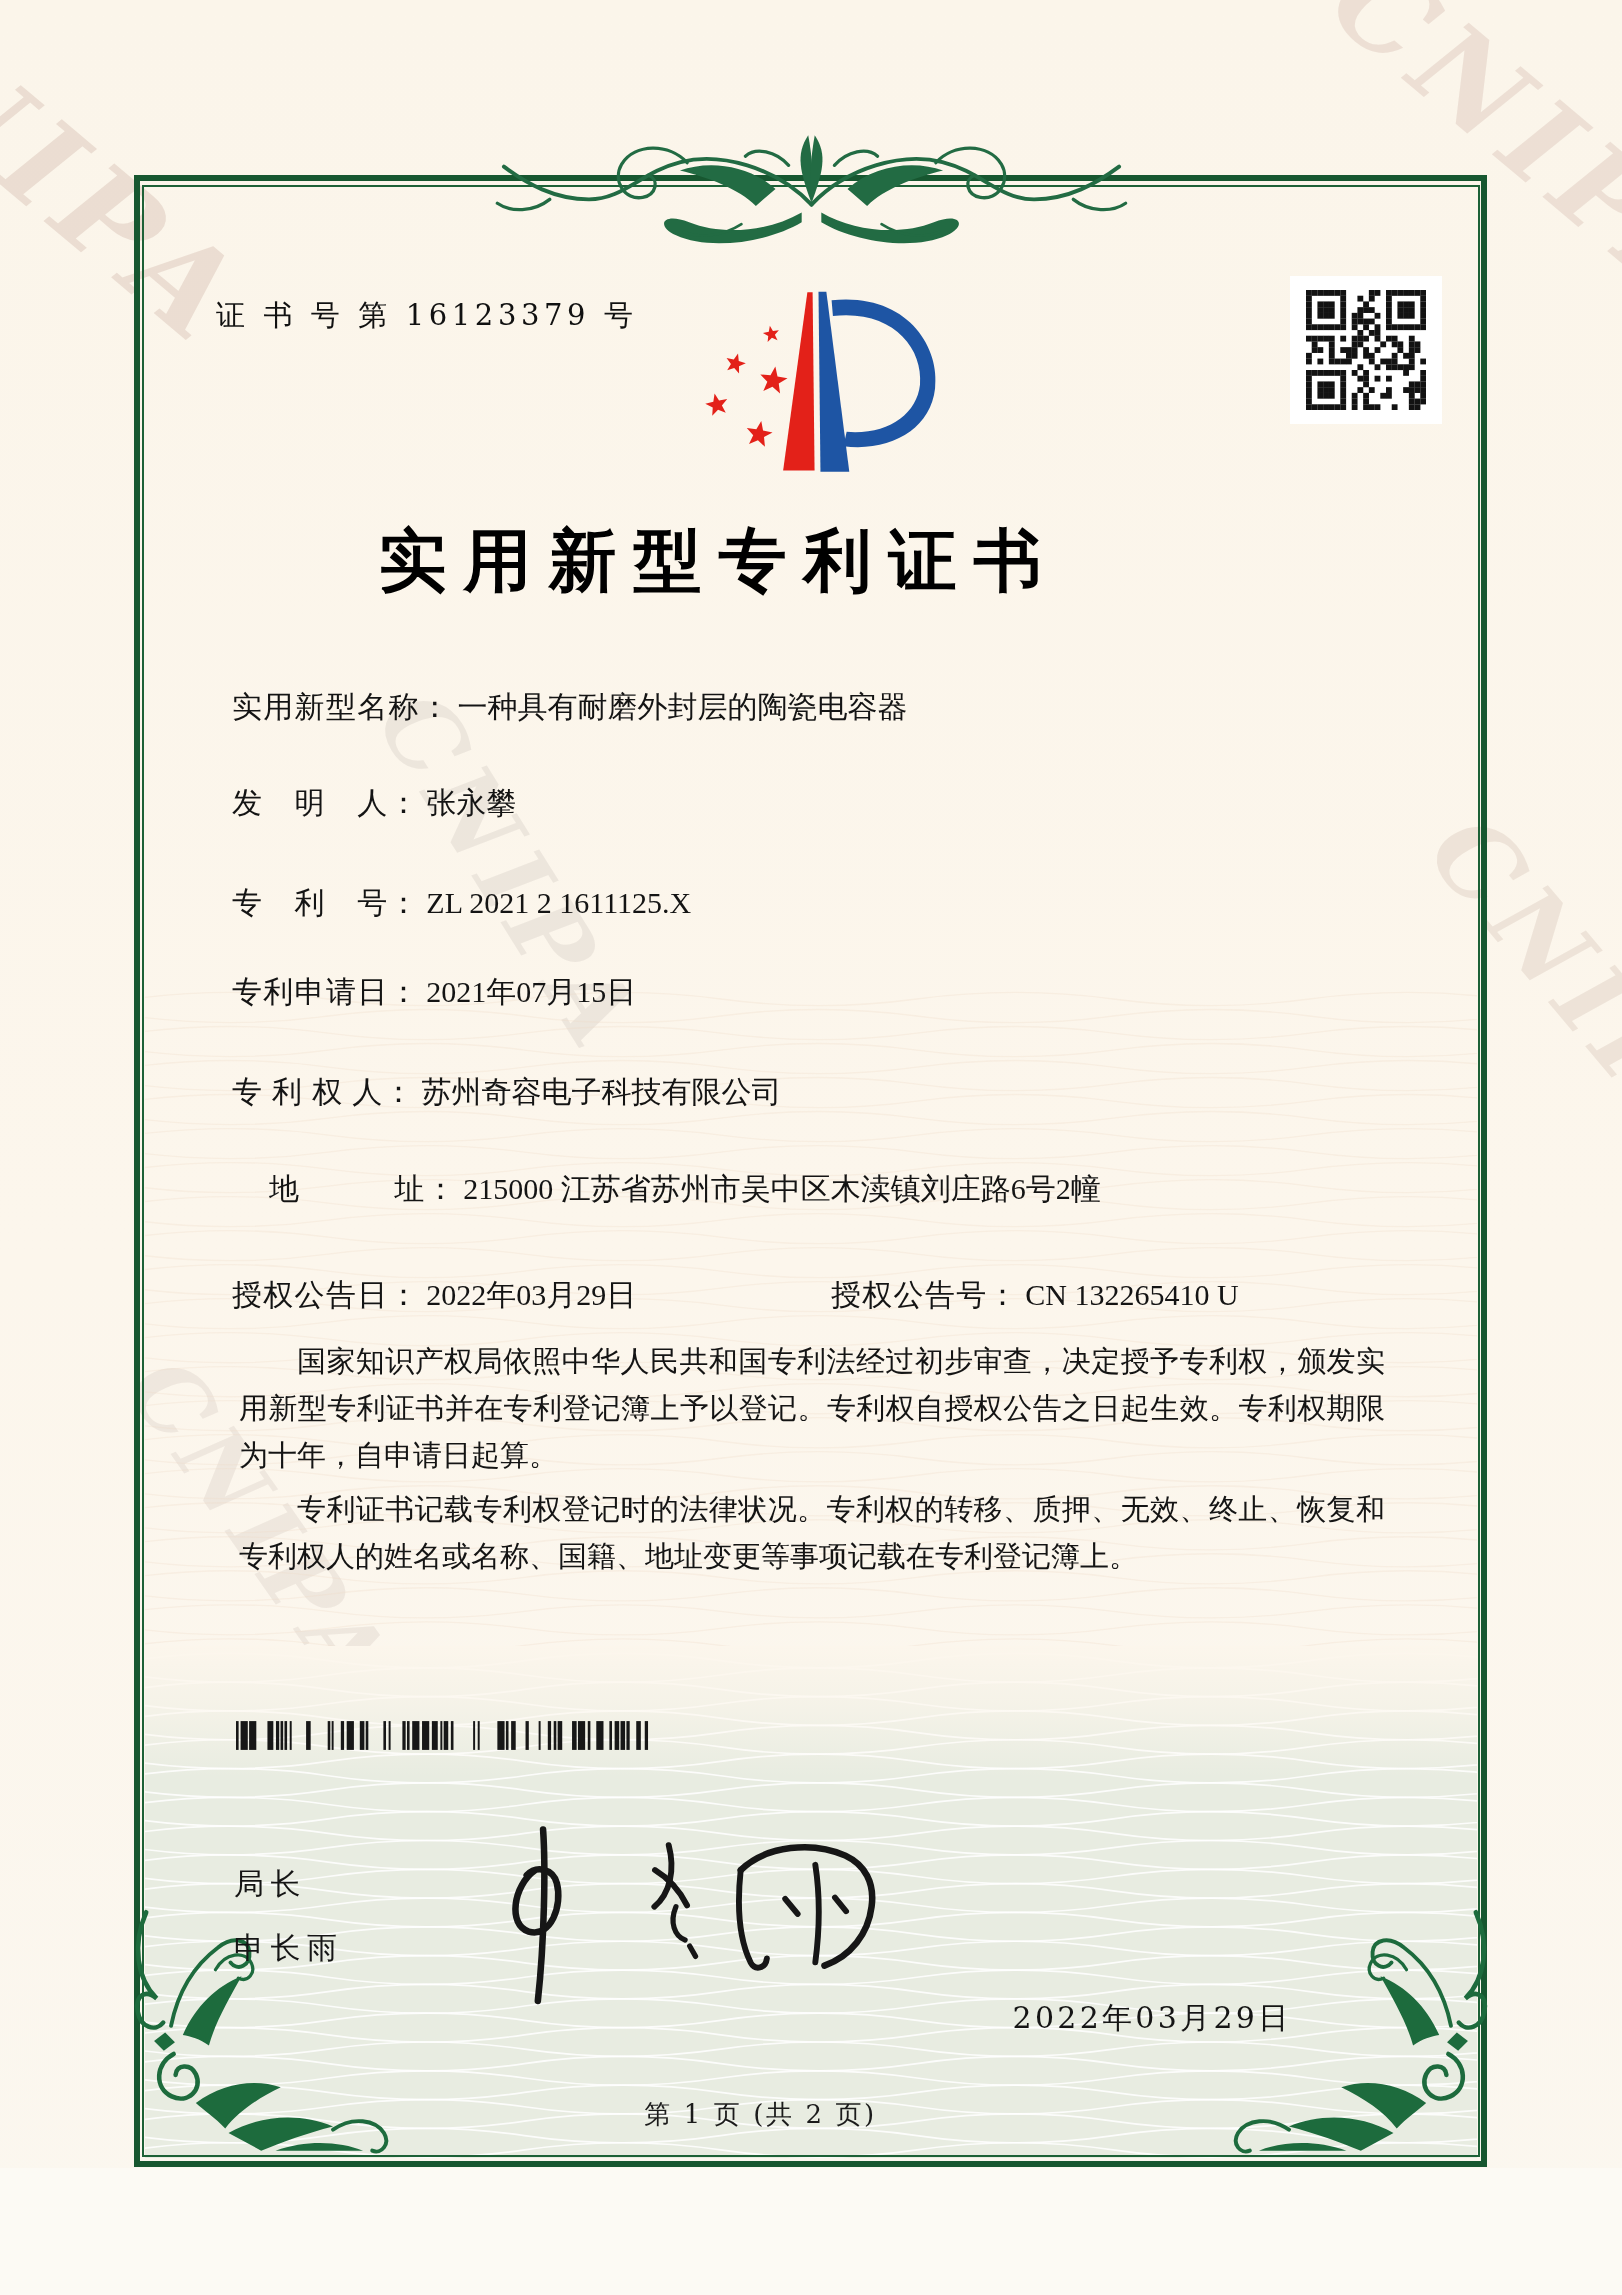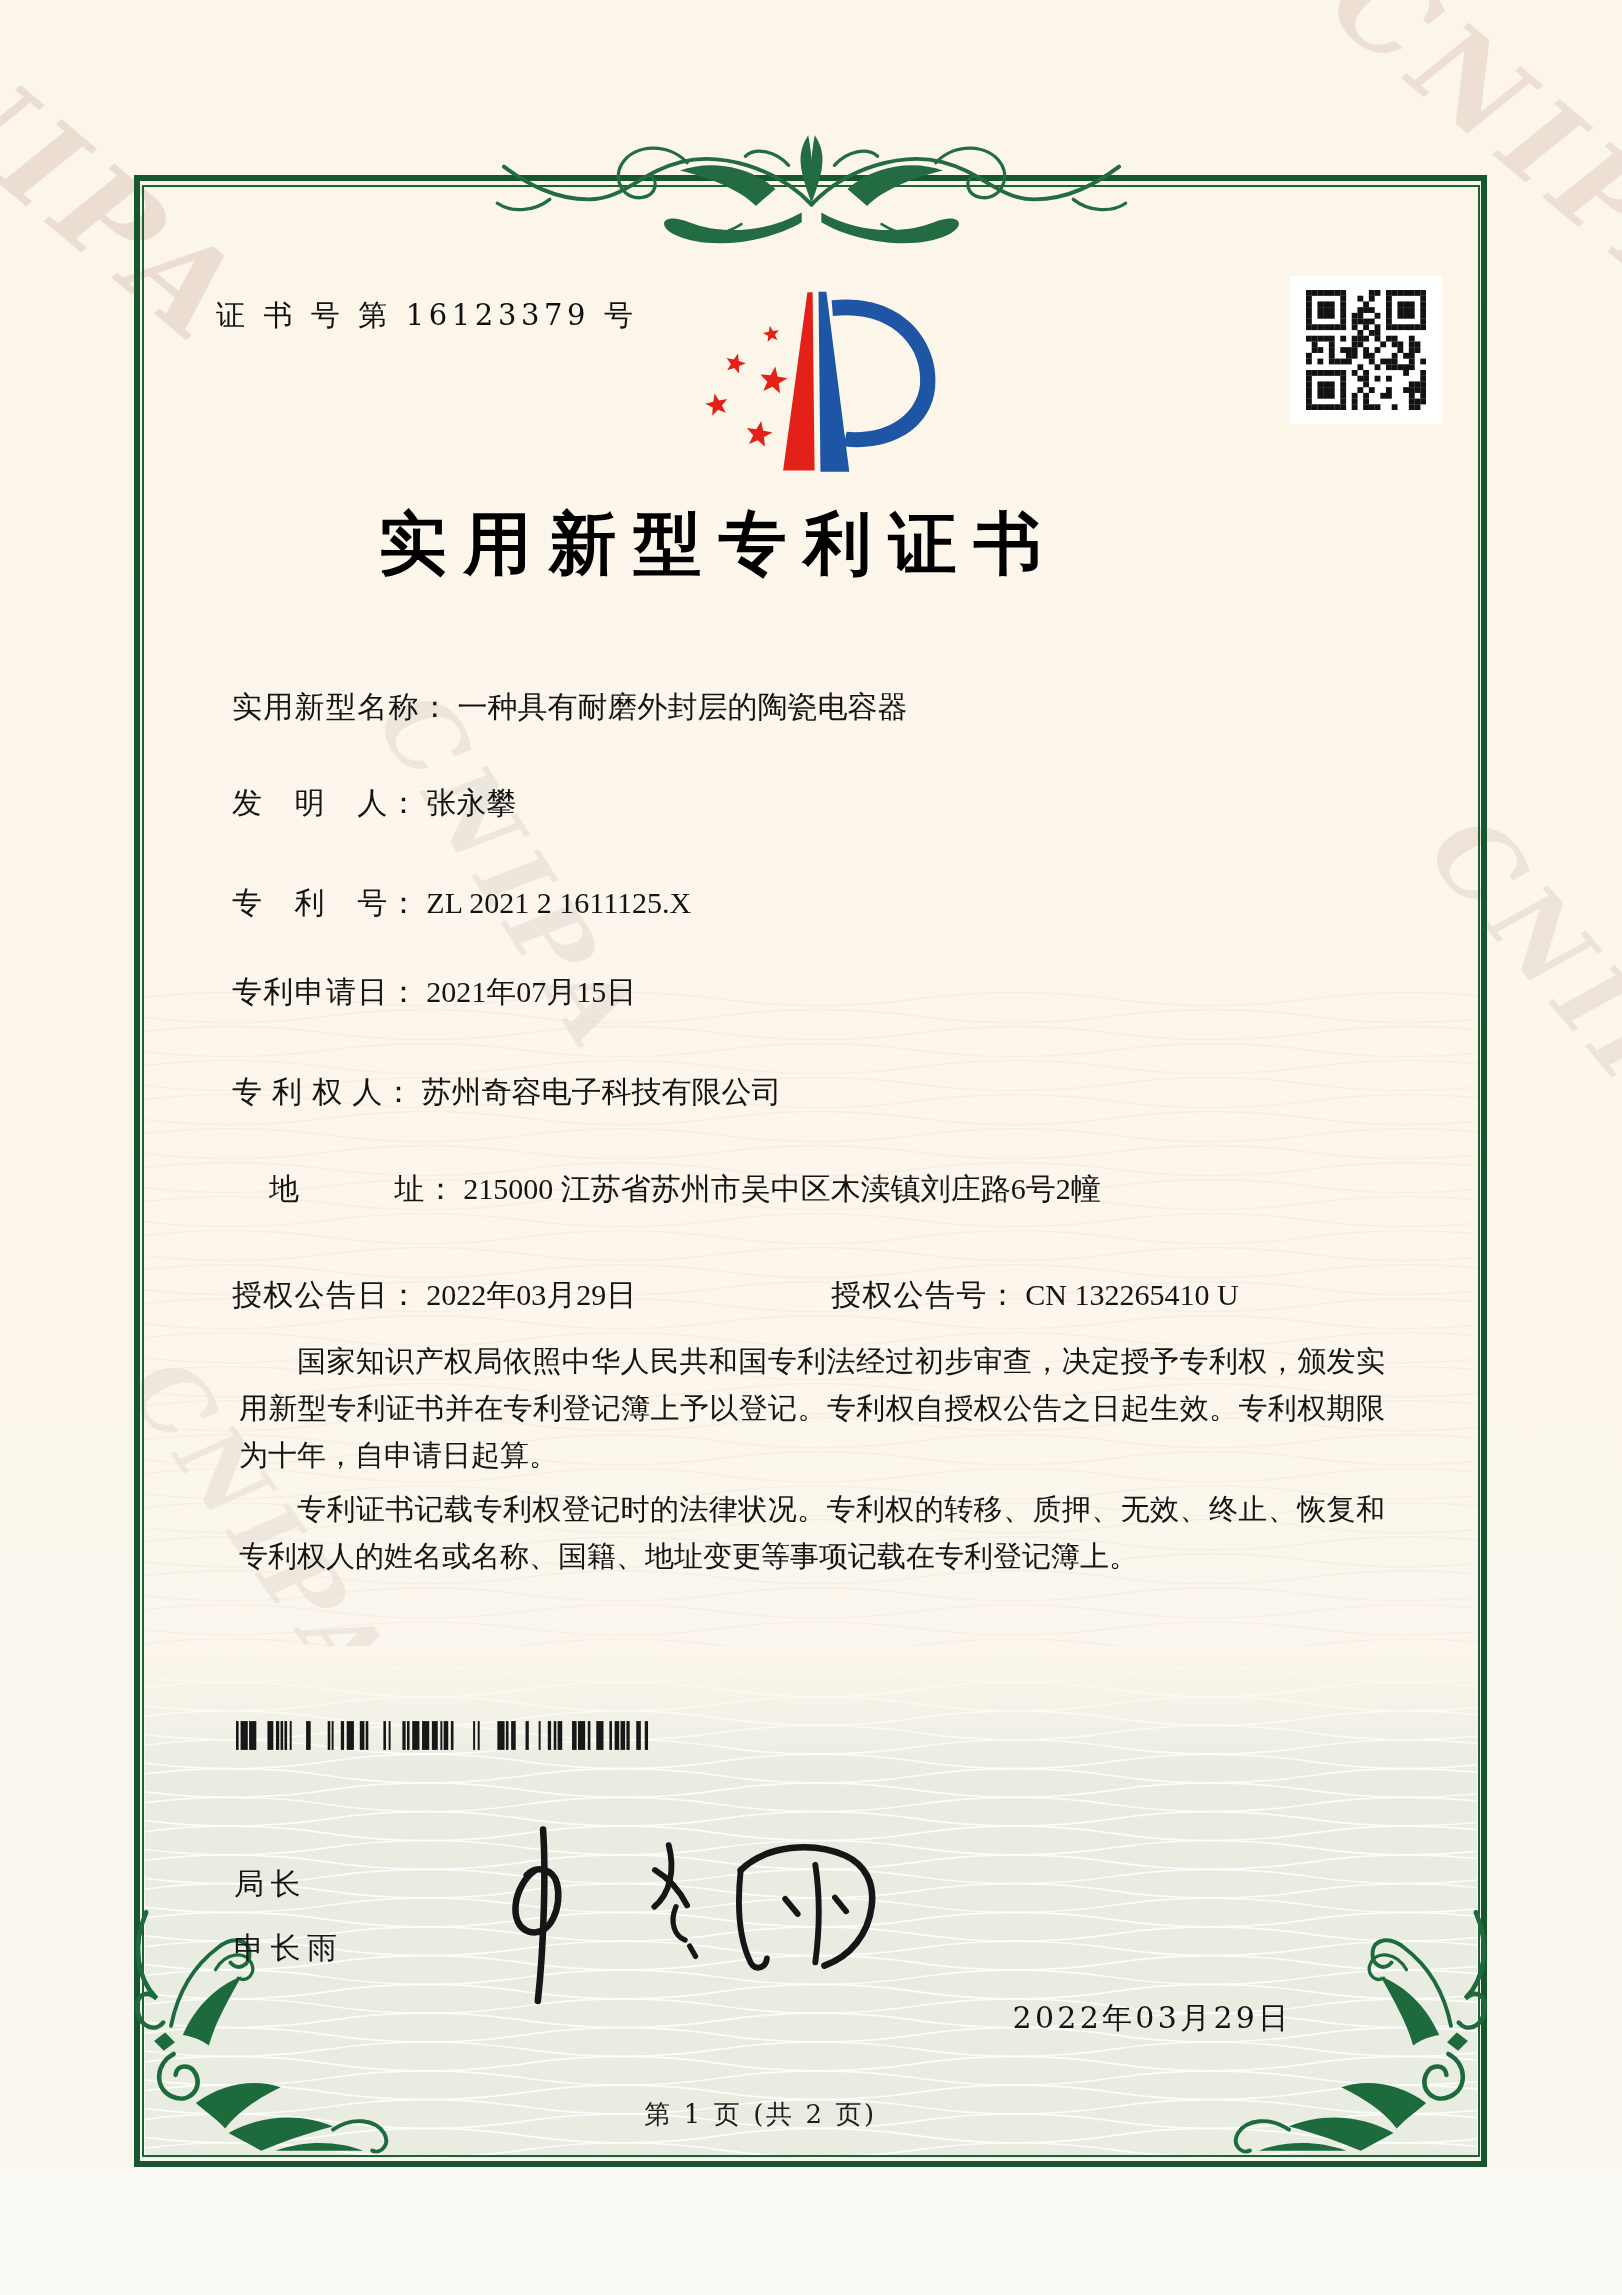--- a/index.html
+++ b/index.html
@@ -19,21 +19,21 @@
   .wavefade{position:absolute; left:145px; top:1646px; width:1332px; height:131px;
     background:linear-gradient(180deg,#fcf6ec 0%, rgba(252,246,236,0.65) 45%, rgba(252,246,236,0) 100%);}
   .waveband-faint{position:absolute; left:145px; top:982px; width:1332px; height:664px; overflow:hidden; opacity:.5;}
   .botstrip{position:absolute; left:0; top:2168px; width:1623px; height:128px; background:#fcfaf4;}
   
   .wm{position:absolute; font-style:italic; font-weight:700; font-size:98px;
     letter-spacing:9.2px; color:rgba(215,196,184,0.45); transform-origin:0 0;
     white-space:nowrap; pointer-events:none; font-family:"DejaVu Serif","Liberation Serif",serif;}
   
   .certno{position:absolute; left:216px; top:296px; font-size:29px; letter-spacing:4.6px; color:#111;}
-  .title{position:absolute; left:0; top:499px; width:1420px; text-align:center;
+  .title{position:absolute; left:0; top:516px; width:1420px; text-align:center;
     font-size:68px; font-weight:700; letter-spacing:17px; text-indent:17px; color:#000;}
   
   .frow{position:absolute; font-size:30px; white-space:nowrap; color:#141414;font-family:Liberation Serif, serif;}
   .flabel{letter-spacing:1.3px;}
   .fvalue{margin-left:6.5px;}
   
   .body{position:absolute; left:232px; top:1331px; width:1160px; font-size:29px;
     line-height:47px; text-align:justify; color:#141414;}
   .body p{margin:7px; text-indent:2em;}
   

